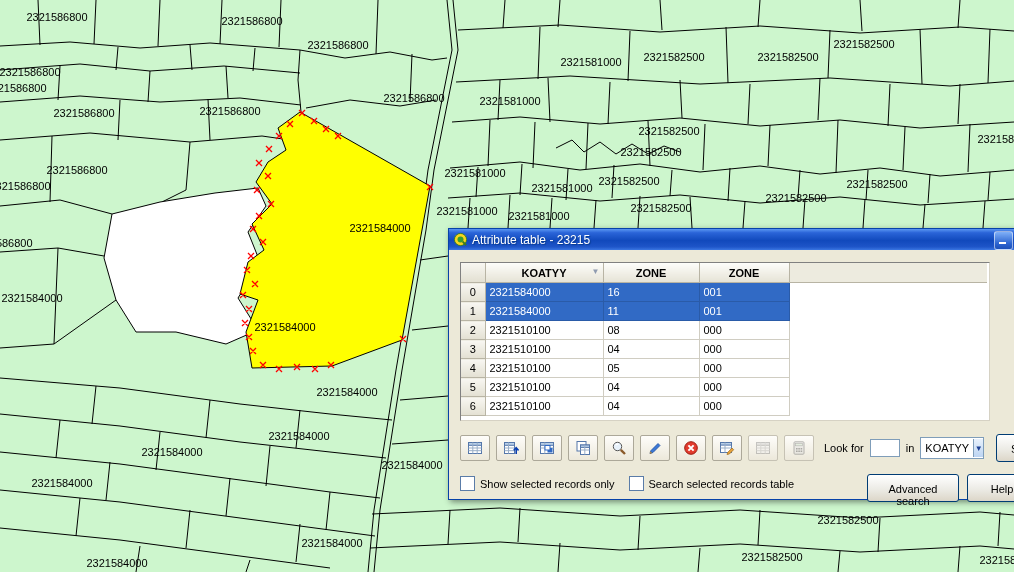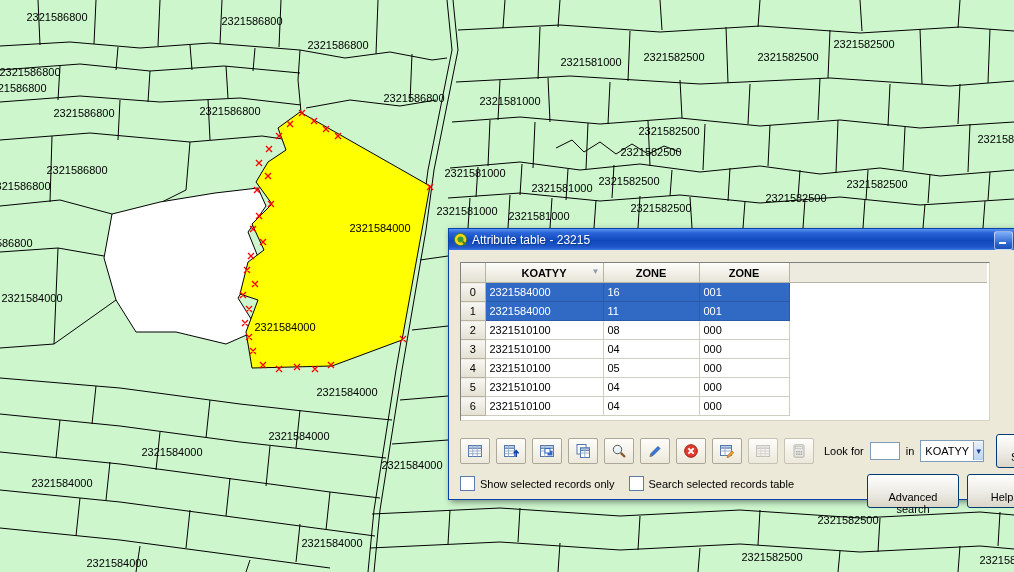--- a/index.html
+++ b/index.html
@@ -41,21 +41,21 @@
         background:linear-gradient(#fefdfa,#ece8da);display:inline-flex;align-items:center;justify-content:center;}
   .tbtn.disabled{border-color:#c6c2b4;}
   .tbtn.disabled svg{opacity:.45;}
   .lbl{margin-left:4px;}
   input.searchbox{width:24px;height:16px;border:1px solid #7F9DB9;background:#fff;font-size:11px;padding:0 2px;}
   .combo{display:inline-flex;align-items:center;height:20px;border:1px solid #7F9DB9;background:#fff;width:62px;}
   .combo .val{flex:1;padding:0 4px;}
   .combo .arrow{width:16px;height:18px;background:linear-gradient(#e8f1fc,#bcd4f2);border-left:1px solid #7F9DB9;
                 display:flex;align-items:center;justify-content:center;font-size:8px;color:#1c3f94;}
   .xpbtn{height:28px;border:1px solid #003C74;border-radius:3px;font-size:11px;
-         background:linear-gradient(#ffffff,#ecebe5 55%,#dcd6c8);padding:16px 10px;font-family:"Liberation Sans",sans-serif;}
+         background:linear-gradient(#ffffff,#ecebe5 55%,#dcd6c8);padding:8px 10px;font-family:"Liberation Sans",sans-serif;}
   .btn-search{width:64px;flex:0 0 auto;margin-left:6px;}
   .btn-adv{position:absolute;left:418px;top:245px;width:92px;}
   .btn-help{position:absolute;left:518px;top:245px;width:70px;}
 
   .row2{position:absolute;left:11px;top:247px;display:flex;align-items:center;}
   .cb{width:13px;height:13px;background:#fff;border:1px solid #5a7ca8;display:inline-block;margin-right:5px;flex:0 0 auto;}
   .cb-label{margin-right:14px;}
 </style>
 </head>
 <body>

